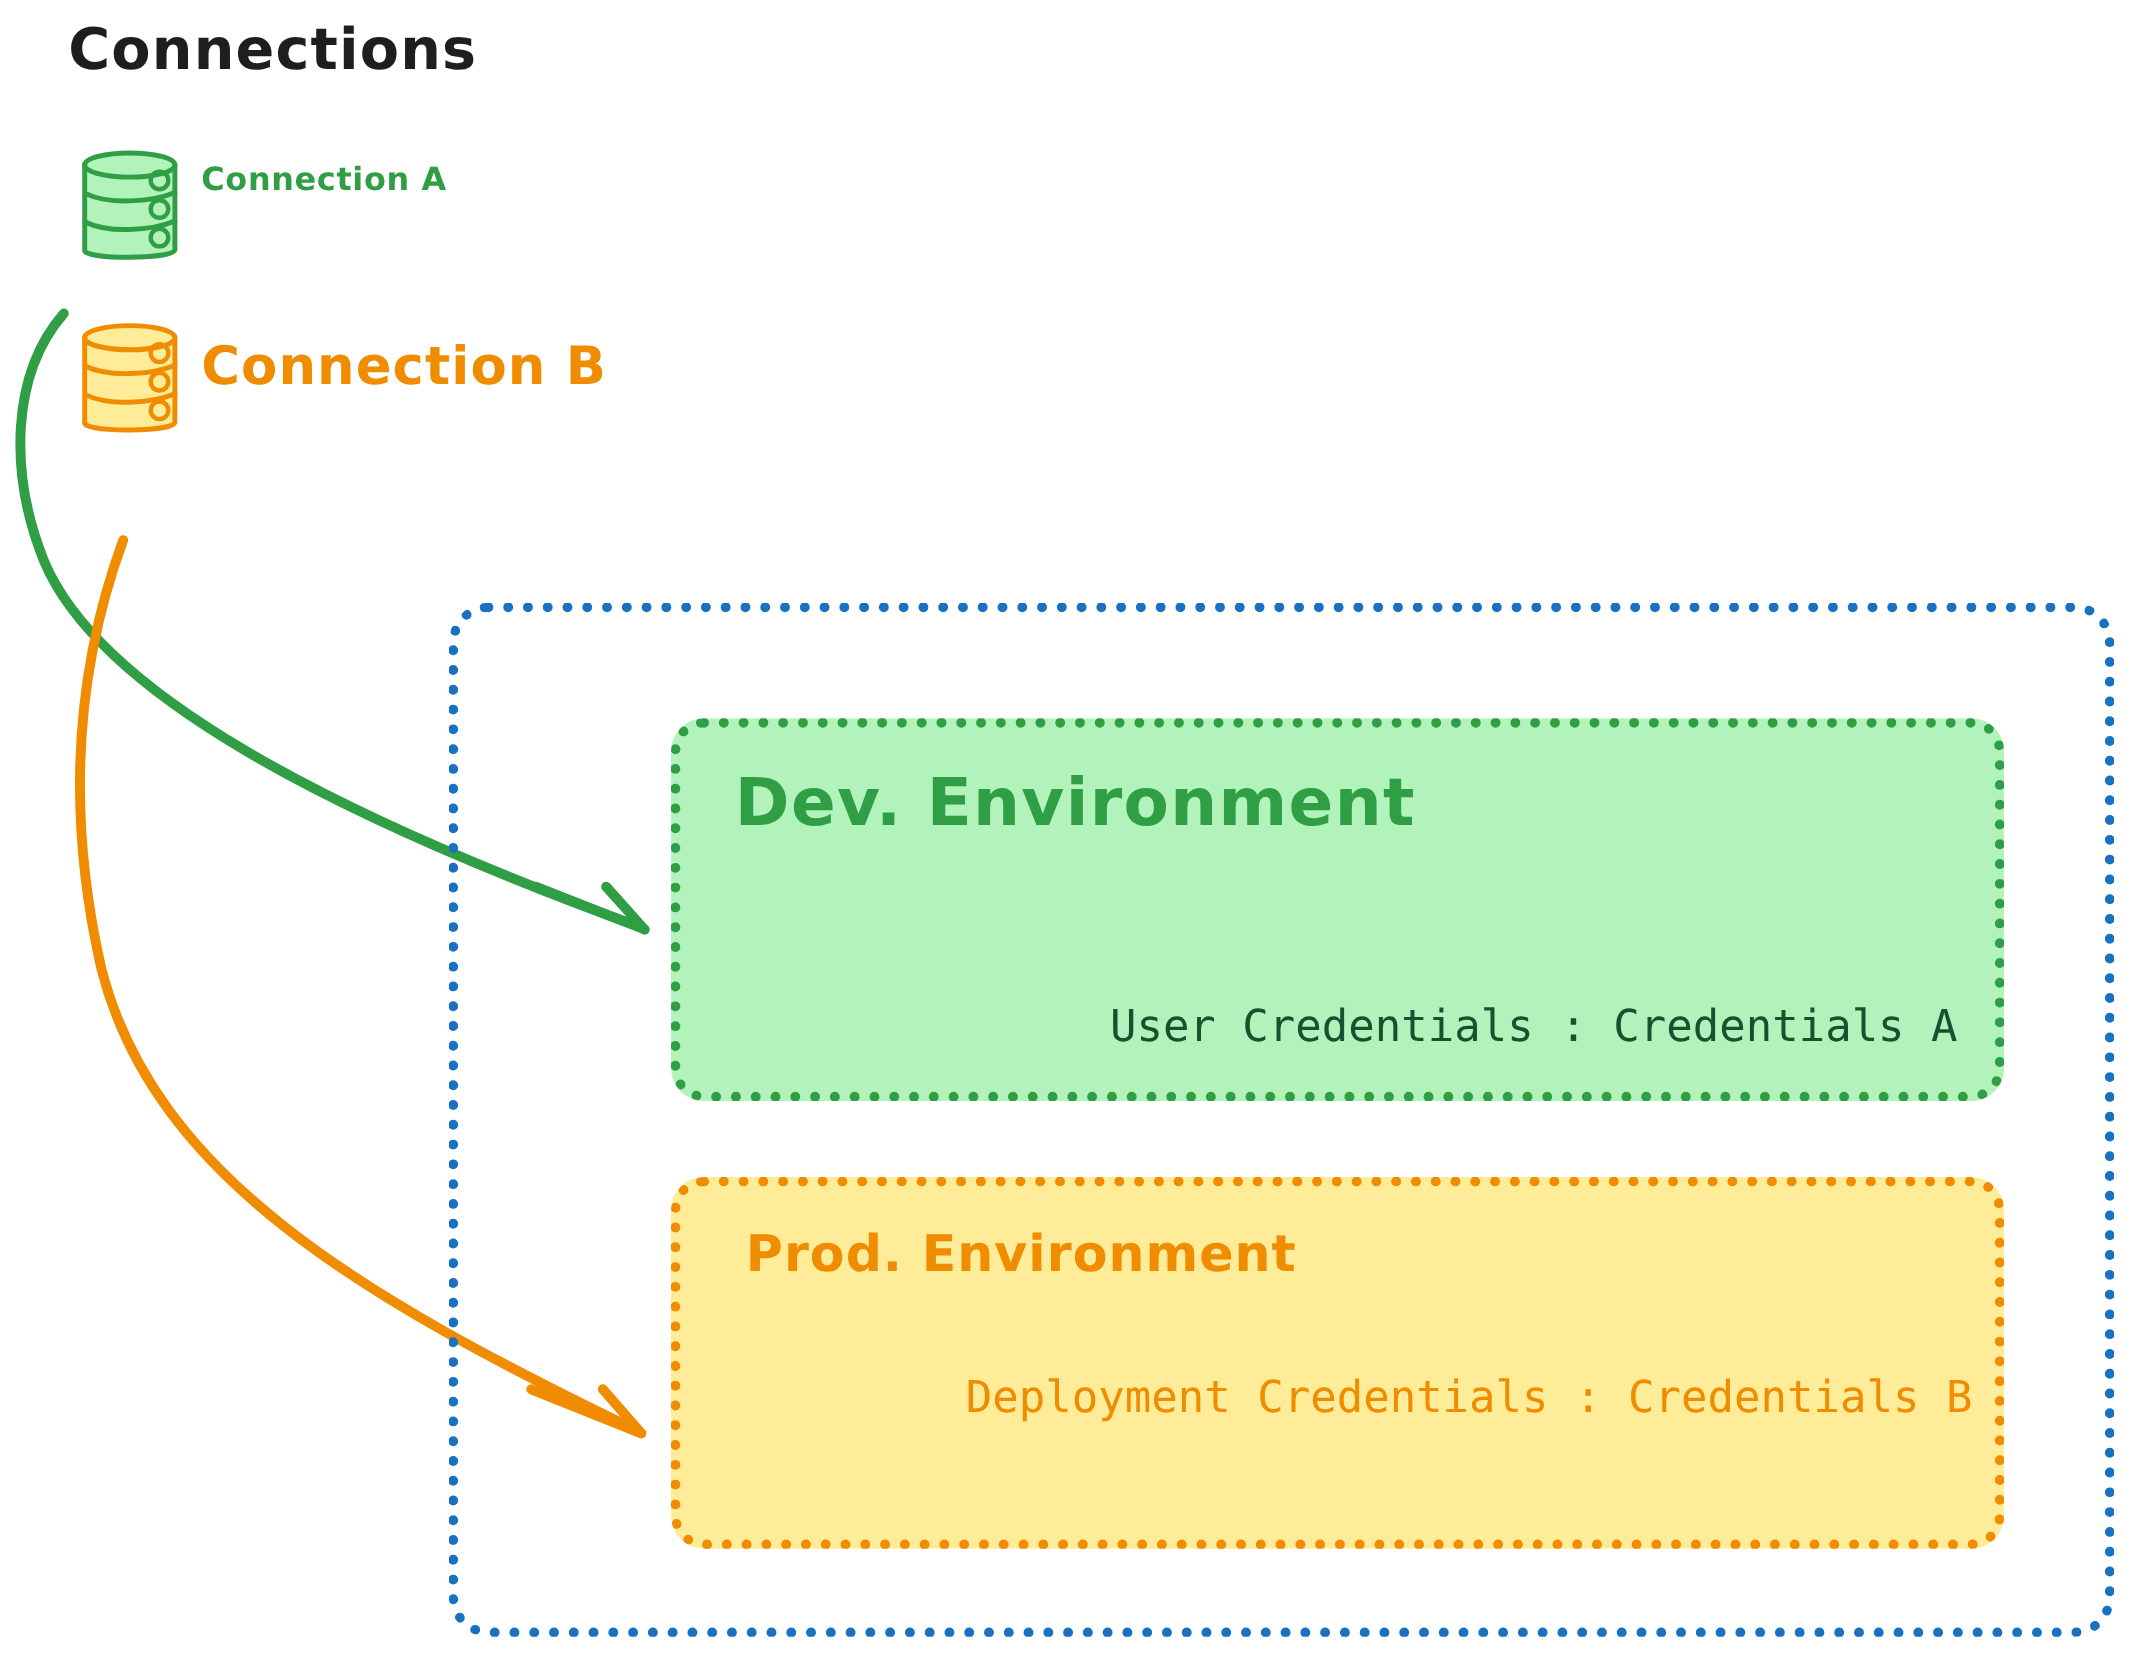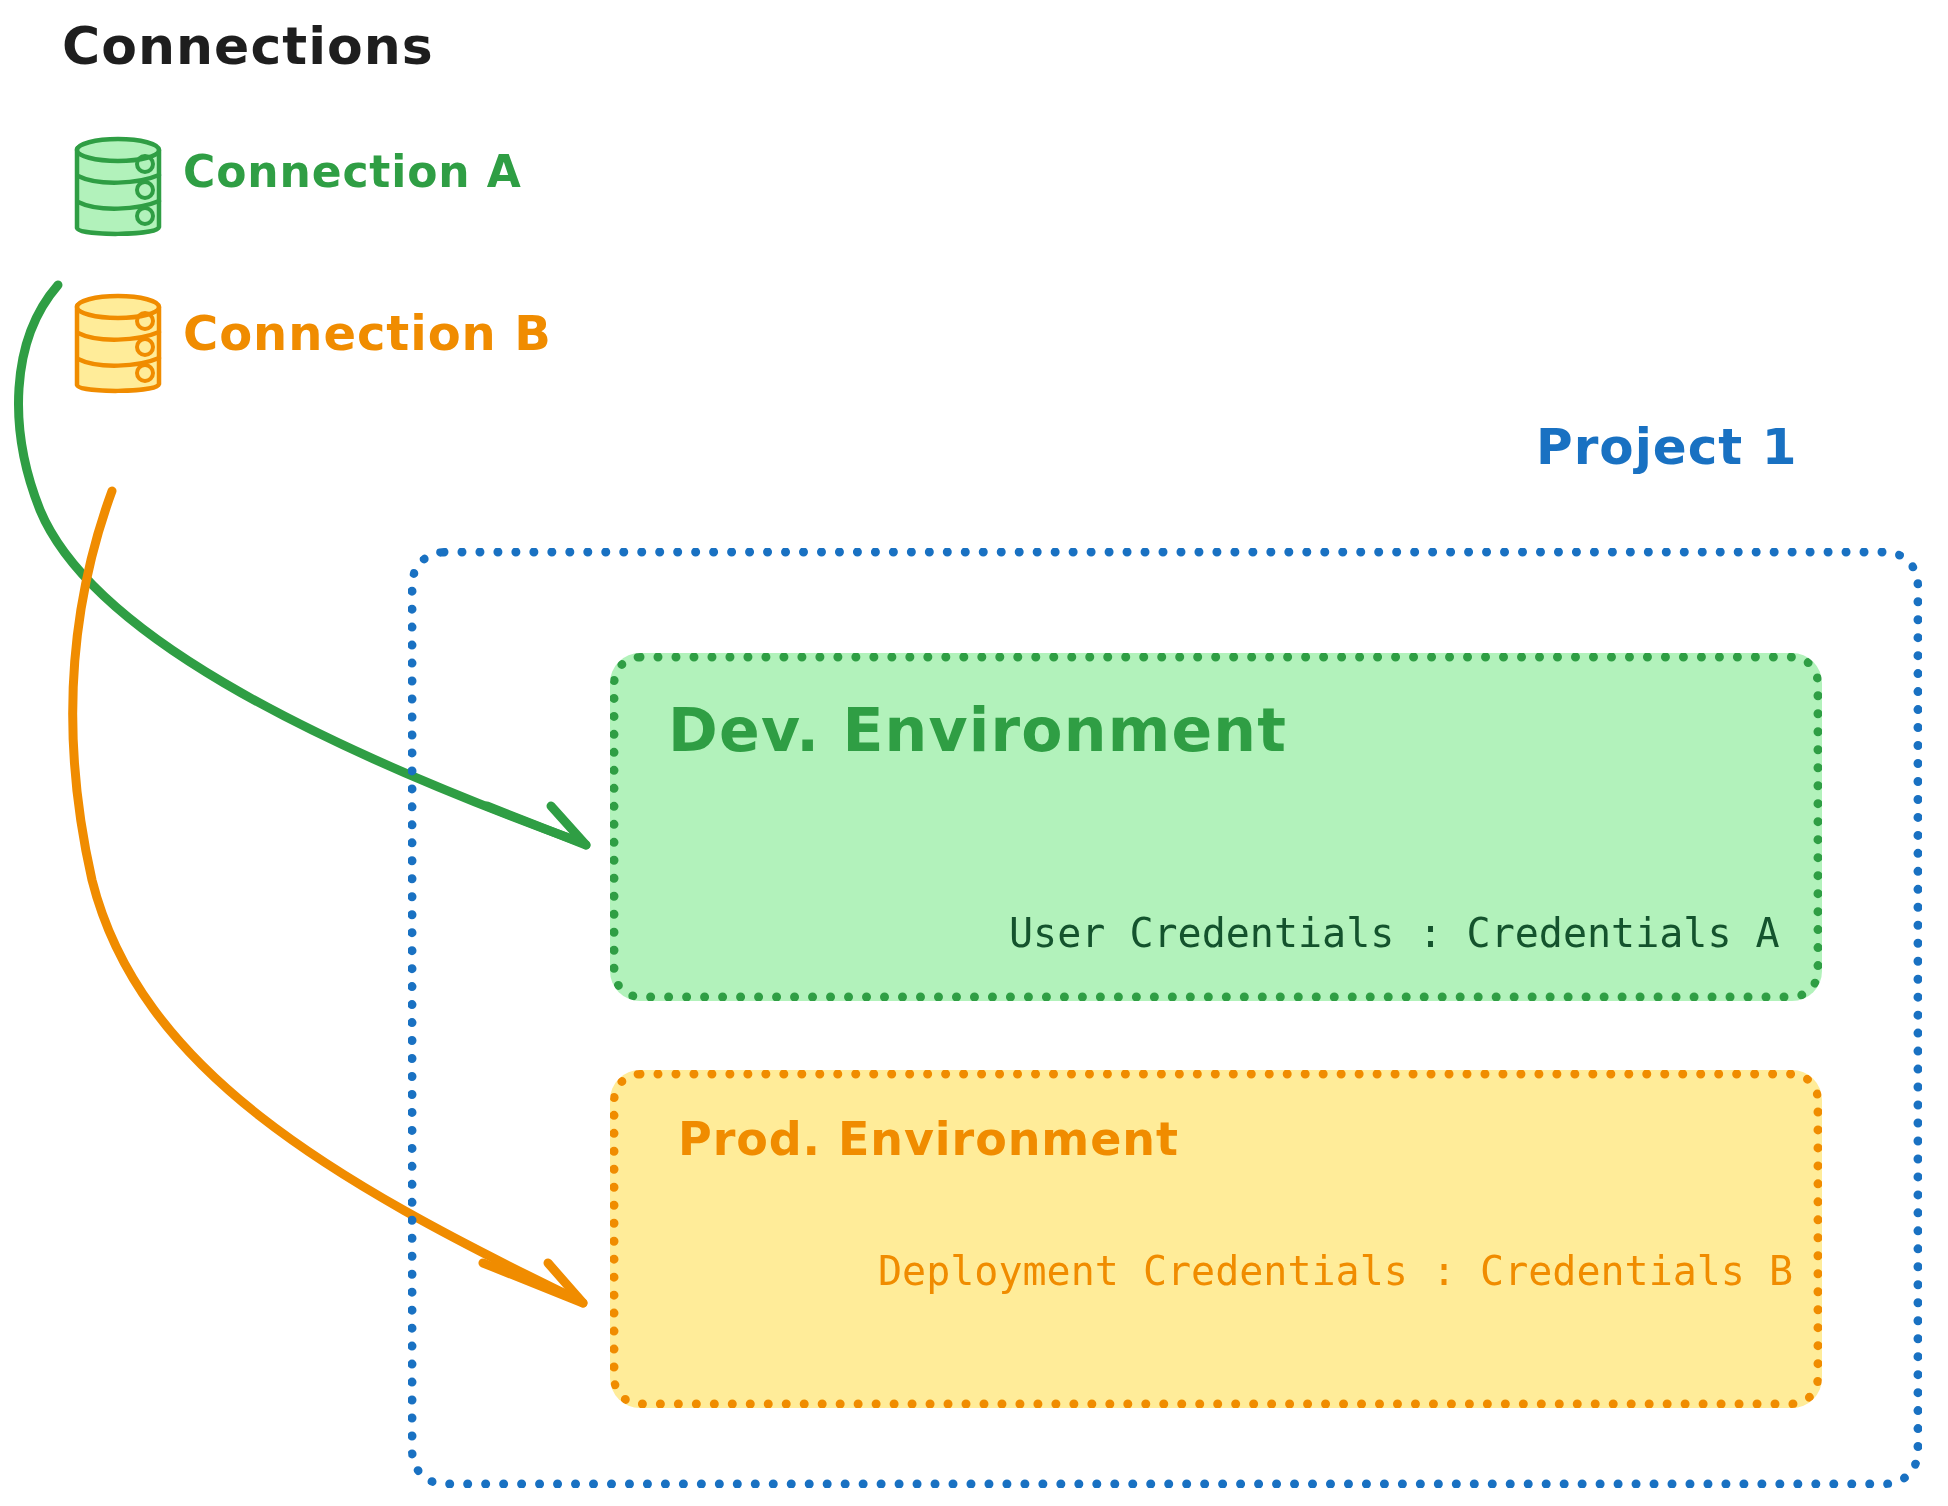--- a/index.html
+++ b/index.html
@@ -51,21 +51,21 @@
     left: 62px;
     top: 16px;
     font-size: 52px;
     color: #1e1e1e;
   }
 
   
   #connection-a-label {
     left: 183px;
     top: 146px;
-    font-size: 44px;
+    font-size: 29px;
     color: #2f9e44;
   }
   #connection-b-label {
     left: 183px;
     top: 305px;
     font-size: 48px;
     color: #f08c00;
   }
 
   
@@ -169,21 +169,20 @@
   <div class="abs env-box" id="dev-env-box"></div>
 
   <div class="abs env-box" id="prod-env-box"></div>
 
   <div class="abs handwritten" id="connections-title">Connections</div>
 
   <div class="abs handwritten" id="connection-a-label">Connection A</div>
 
   <div class="abs handwritten" id="connection-b-label">Connection B</div>
 
-  <div class="abs handwritten" id="project-title">Project 1</div>
 
   <div class="abs handwritten" id="dev-env-title">Dev. Environment</div>
 
   <div class="abs mono" id="dev-credentials">User Credentials : Credentials A</div>
 
   <div class="abs mono" id="prod-credentials">Deployment Credentials : Credentials B</div>
 
   <div class="abs handwritten" id="prod-env-title">Prod. Environment</div>
 
   <div class="abs" id="db-icon-a">

